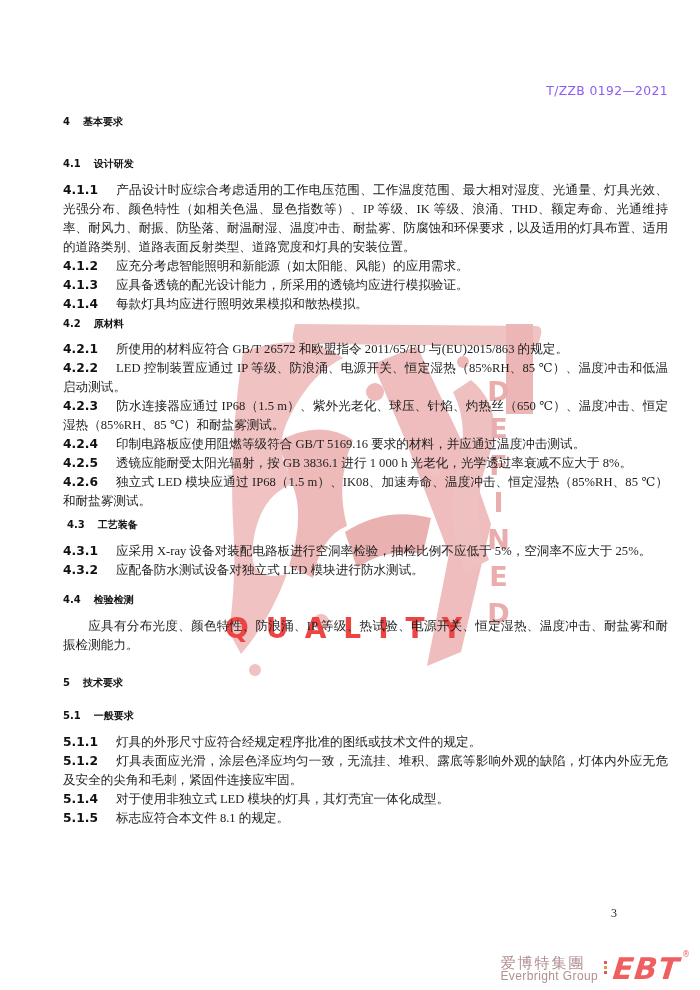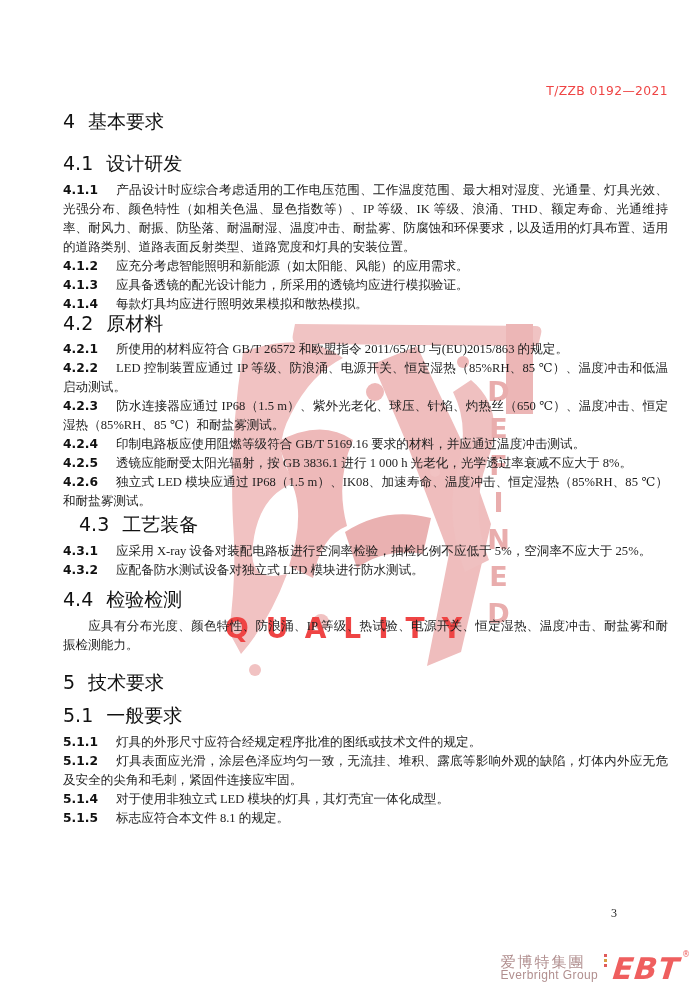--- a/index.html
+++ b/index.html
@@ -4,29 +4,29 @@
 <style>
   html,body{margin:0;padding:0;}
   body{
     width:700px;height:990px;position:relative;background:#ffffff;
     font-family:"Liberation Serif","DejaVu Serif",serif;
     color:#1d1d1d;overflow:hidden;
   }
   .header-right{
     position:absolute;top:84px;right:32px;z-index:3;
     font-family:"DejaVu Sans","Liberation Sans",sans-serif;
-    font-size:12.3px;letter-spacing:.4px;color:#ef4444;
+    font-size:12.3px;letter-spacing:.4px;color:#8b5cf6;
   }
   .content{
     position:absolute;left:63px;top:108px;width:605px;z-index:2;
     font-size:12.6px;line-height:19px;text-align:justify;
   }
   .b-h1,.b-h2{
     font-family:"DejaVu Sans","Liberation Sans",sans-serif;
-    font-weight:normal;font-size:19px;line-height:19px;color:#111;
+    font-weight:bold;font-size:10px;line-height:19px;color:#111;
     text-align:left;
   }
   .b-h1 .num,.b-h2 .num{margin-right:13px;}
   .clause{margin:0;}
   .clause .num{
     font-family:"DejaVu Sans","Liberation Sans",sans-serif;
     font-weight:bold;font-size:12.3px;color:#111;margin-right:18px;
   }
   .plain-para{margin:0;text-indent:2em;}
   
@@ -44,21 +44,21 @@
     font-weight:bold;font-size:28px;letter-spacing:17px;color:#ef4444;
     white-space:nowrap;
   }
   
   .page-number{
     position:absolute;left:611px;top:906px;z-index:3;
     font-size:12px;color:#222;
   }
   .footer-logo{
     position:absolute;right:12px;bottom:6px;z-index:3;
-    display:flex;align-items:flex-start;gap:6px;
+    display:flex;align-items:center;gap:6px;
   }
   .logo-text-block{text-align:left;padding-bottom:2px;}
   .logo-cn{
     font-size:15px;letter-spacing:2px;color:#b18f8f;line-height:16px;
     font-family:"Liberation Serif","DejaVu Serif",serif;
   }
   .logo-en{
     font-size:12px;letter-spacing:.4px;color:#b18f8f;line-height:11px;
     font-family:"Liberation Sans","DejaVu Sans",sans-serif;
   }
@@ -146,21 +146,21 @@
   <p class="clause">
     <span class="num">4.2.4</span><span>印制电路板应使用阻燃等级符合 GB/T 5169.16 要求的材料，并应通过温度冲击测试。</span>
   </p>
   <p class="clause">
     <span class="num">4.2.5</span><span>透镜应能耐受太阳光辐射，按 GB 3836.1 进行 1 000 h 光老化，光学透过率衰减不应大于 8%。</span>
   </p>
   <p class="clause">
     <span class="num">4.2.6</span><span>独立式 LED 模块应通过 IP68（1.5 m）、IK08、加速寿命、温度冲击、恒定湿热（85%RH、85 ℃）和耐盐雾测试。</span>
   </p>
 
-  <div class="b-h2" style="margin:4px 16px 8px;">
+  <div class="b-h2" style="margin:4px 4px 8px;">
     <span class="num">4.3</span><span>工艺装备</span>
   </div>
 
   <p class="clause">
     <span class="num">4.3.1</span><span>应采用 X-ray 设备对装配电路板进行空洞率检验，抽检比例不应低于 5%，空洞率不应大于 25%。</span>
   </p>
   <p class="clause">
     <span class="num">4.3.2</span><span>应配备防水测试设备对独立式 LED 模块进行防水测试。</span>
   </p>
 

